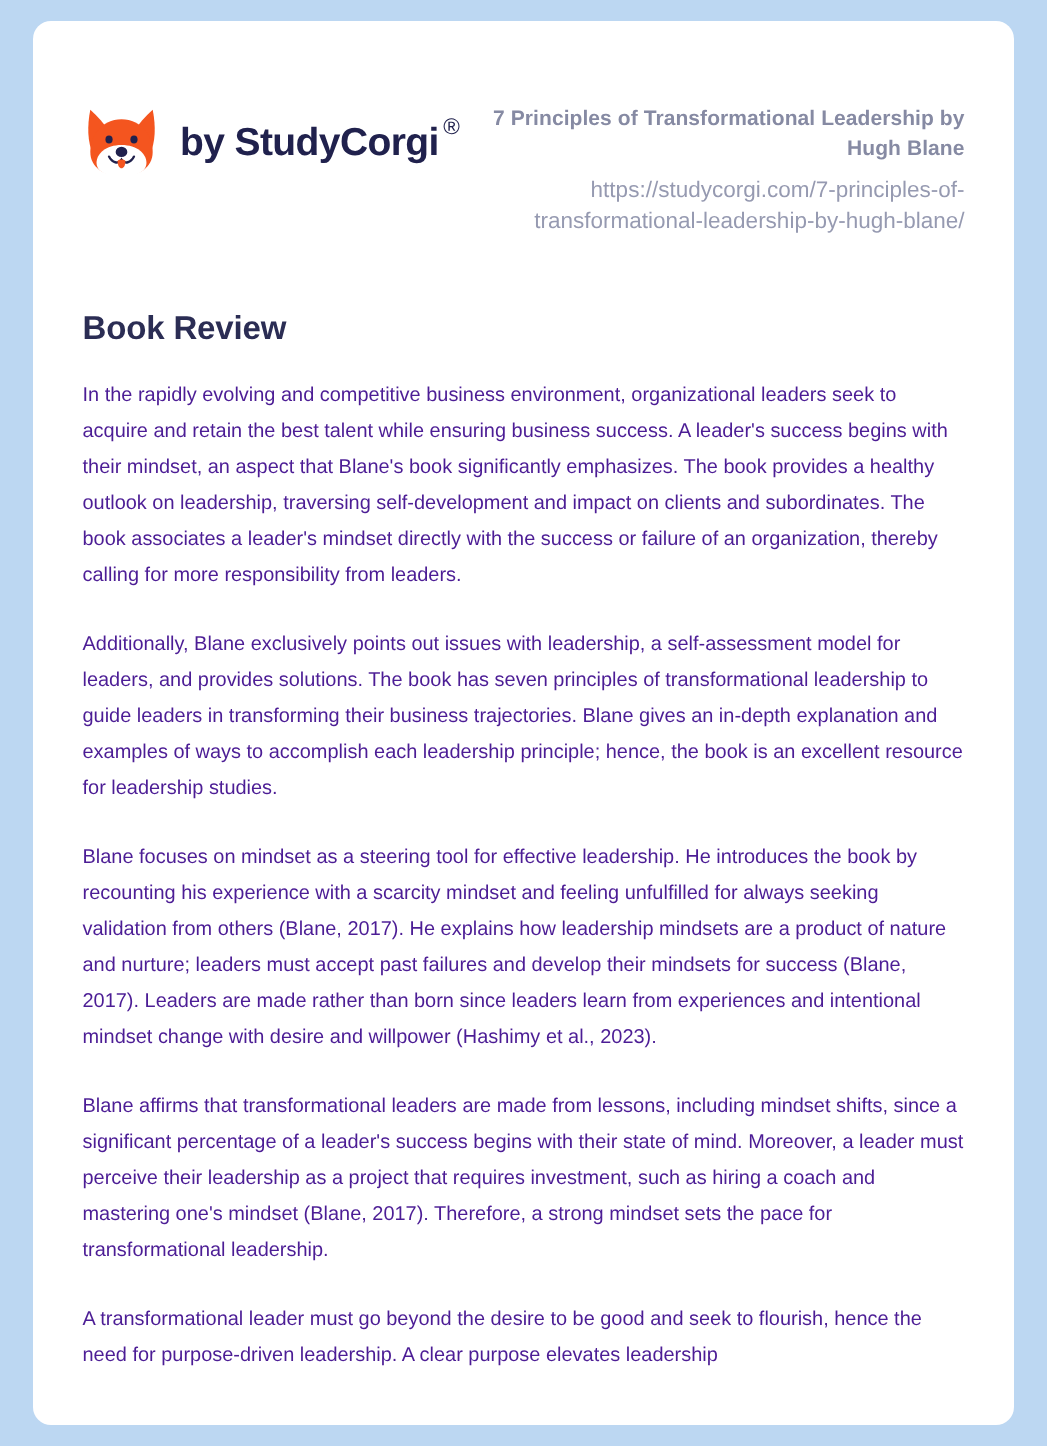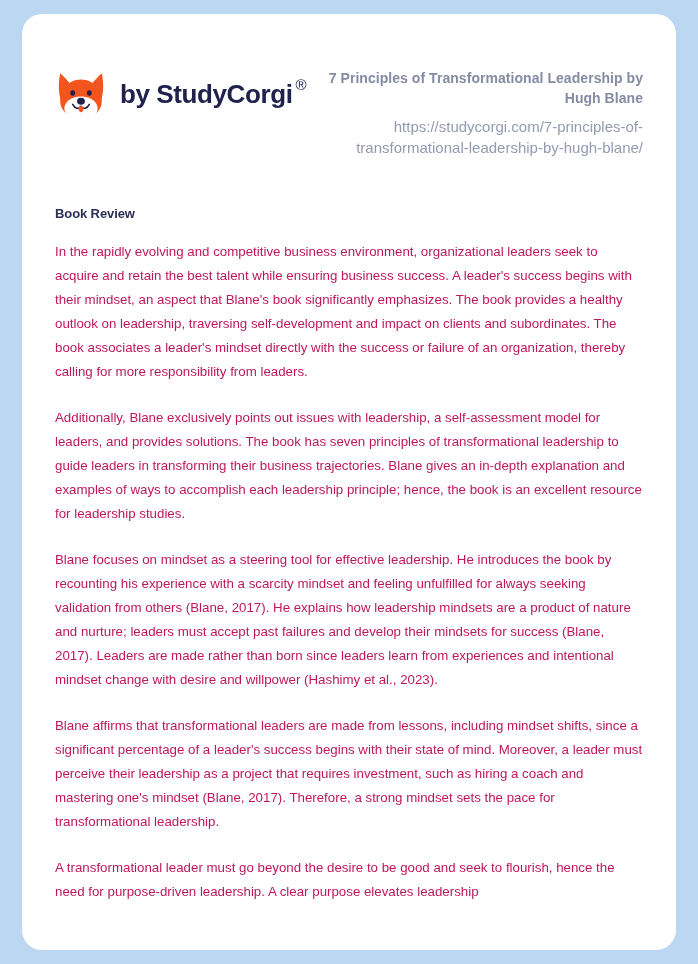--- a/index.html
+++ b/index.html
@@ -19,21 +19,21 @@
     height: 964px;
     background: #bcd7f2;
   }
   .paper {
     position: absolute;
     left: 22px;
     top: 14px;
     width: 654px;
     height: 936px;
     background: #ffffff;
-    border-radius: 20px;
+    border-radius: 12px;
     box-sizing: border-box;
     overflow: hidden;
   }
   .paper-inner {
     padding: 46px 33px 0 33px;
   }
 
   
   .doc-header {
     display: flex;
@@ -94,30 +94,30 @@
     line-height: 1.45;
     margin-top: 7px;
     word-break: break-word;
   }
 
   
   .article {
     margin-top: 47px;
   }
   .section-heading {
-    font-size: 13px;
+    font-size: 22px;
     font-weight: bold;
     color: #2b2d54;
     margin: 0 0 19px 0;
     letter-spacing: -0.1px;
   }
   .para {
     font-size: 13.3px;
     line-height: 24px;
-    color: #be185d;
+    color: #4c1d95;
     margin: 0 0 22px 0;
     text-align: left;
   }
   .para:last-child {
     margin-bottom: 8px;
   }
 </style>
 </head>
 <body>
 

